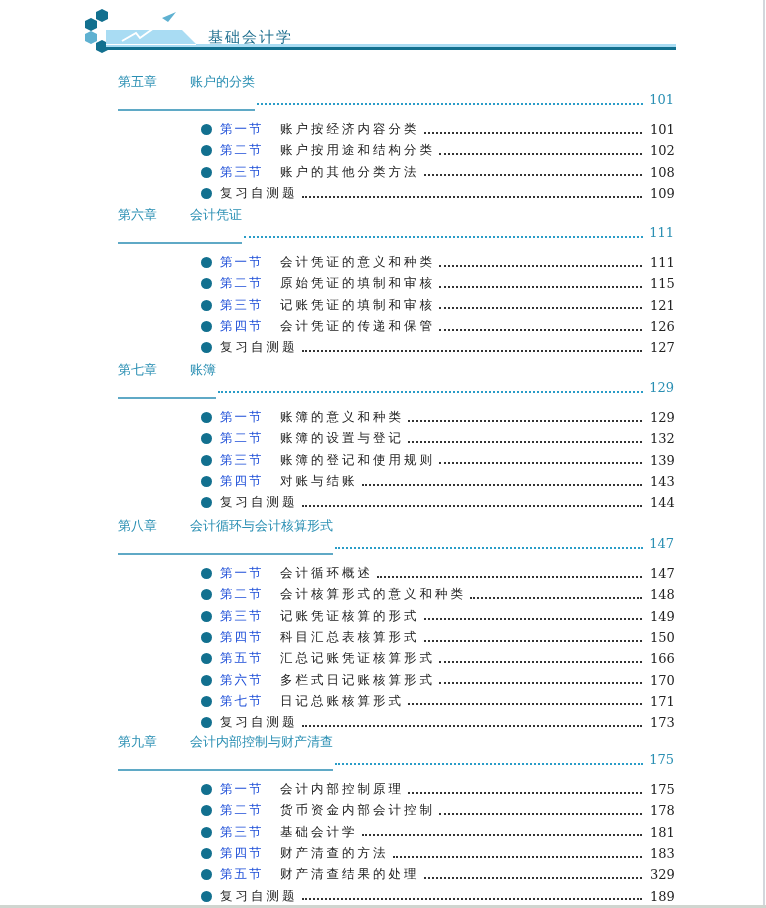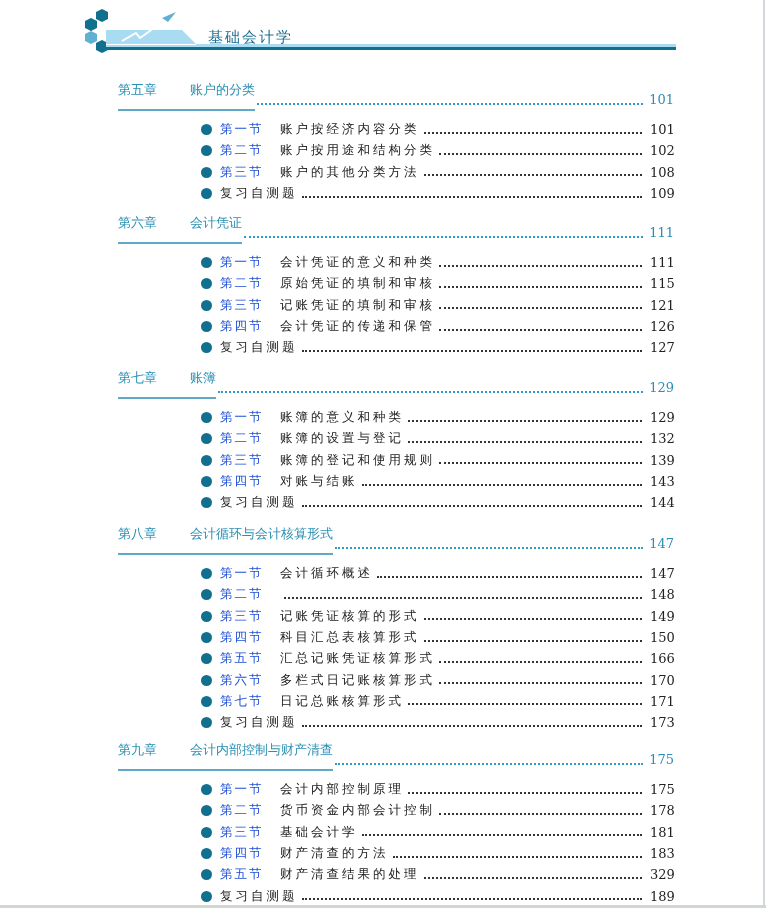--- a/index.html
+++ b/index.html
@@ -16,21 +16,21 @@
   .header-title {
     position: absolute; left: 124px; top: 20px; font-size: 15px; color: #1f6f8f;
     font-family: Liberation Mono, monospace; letter-spacing: 2px;
   }
 
   
   .chapter { position: absolute; left: 118px; width: 556px; }
   .chapter-row { position: relative; height: 22px; display: flex; align-items: flex-end; }
   .chapter-label {
     font-family: "DejaVu Sans", "Liberation Sans", sans-serif; font-size: 13px; color: #2a8fb3;
-    white-space: nowrap; border-bottom: 2px solid #5fa9c6; padding-bottom: 11px; line-height: 16px;
+    white-space: nowrap; border-bottom: 2px solid #5fa9c6; padding-bottom: 19px; line-height: 16px;
   }
   .chapter-num { display: inline-block; width: 72px; }
   .chapter-dots {
     flex: 1; margin: 0 6px 6px 2px; border-bottom: 2px dotted #2a9cc7; height: 0;
   }
   .chapter-page { font-size: 13px; color: #2a8fb3; line-height: 16px; padding-bottom: 3px; }
 
   .sections { margin-top: 8px; }
   .section { display: flex; align-items: center; height: 21.3px; margin-left: 83px; }
   .bullet { width: 11px; height: 11px; border-radius: 50%; background: #12708f; flex: none; margin-right: 8px; }
@@ -201,20 +201,21 @@
       <div class="section">
         <span class="bullet"></span>
         <span class="sec-num">第一节</span>
         <span class="sec-title">会计循环概述</span>
         <span class="sec-dots"></span>
         <span class="sec-page">147</span>
       </div>
       <div class="section">
         <span class="bullet"></span>
         <span class="sec-num">第二节</span>
+        <span class="sec-title">会计核算形式的意义和种类</span>
         <span class="sec-dots"></span>
         <span class="sec-page">148</span>
       </div>
       <div class="section">
         <span class="bullet"></span>
         <span class="sec-num">第三节</span>
         <span class="sec-title">记账凭证核算的形式</span>
         <span class="sec-dots"></span>
         <span class="sec-page">149</span>
       </div>

